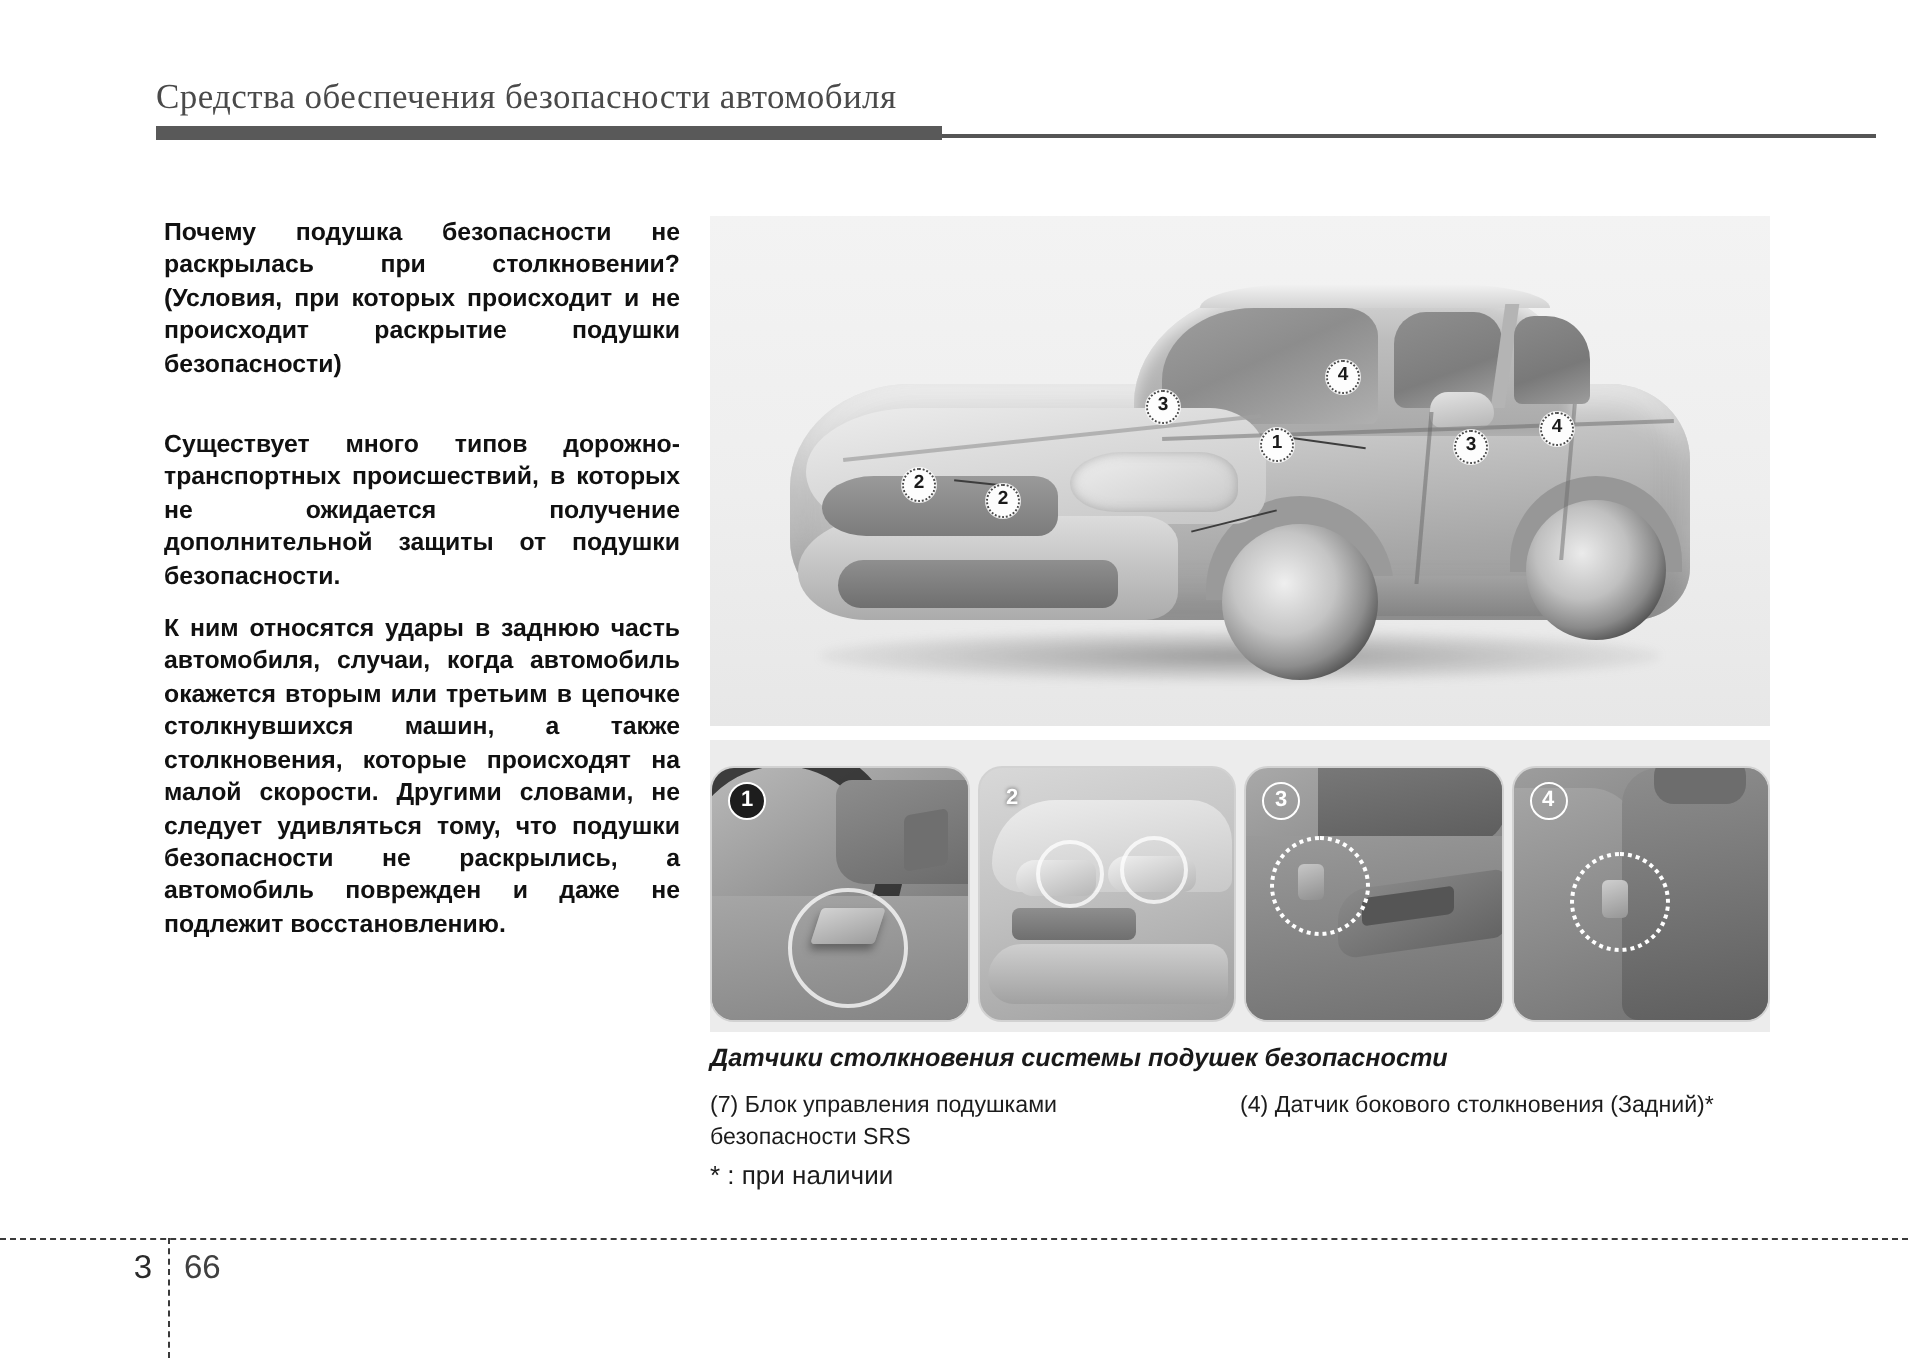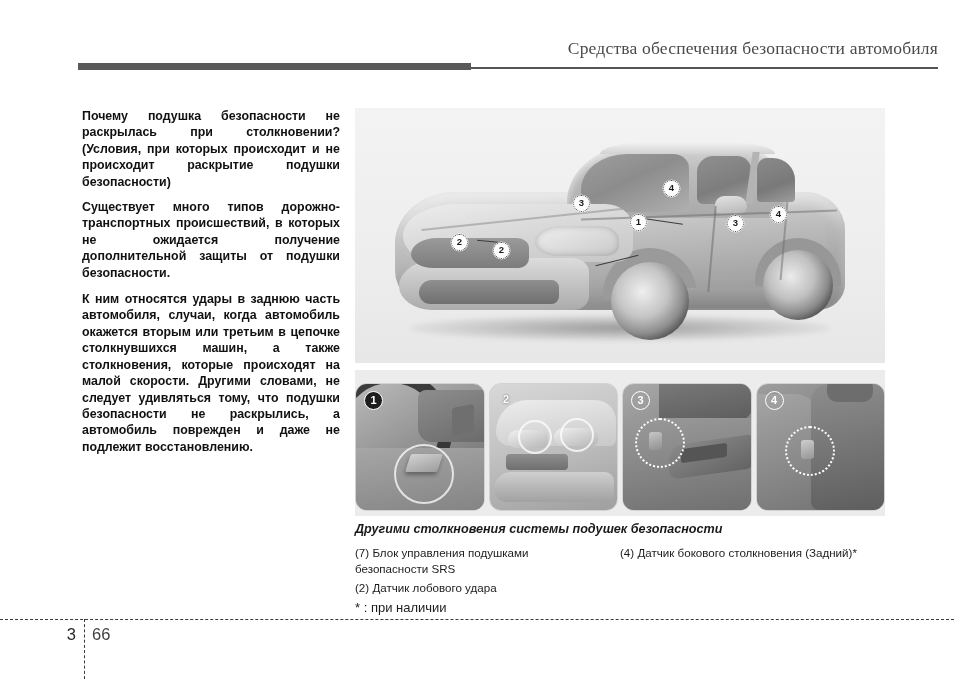--- a/index.html
+++ b/index.html
@@ -16,21 +16,20 @@
     overflow: hidden;
   }
 
   
   .page-header {
     position: absolute;
     left: 78px;
     top: 38px;
     width: 860px;
     height: 34px;
-    text-align: right;
   }
   .page-header .title {
     font-family: "Liberation Serif", serif;
     font-size: 17.5px;
     color: #4a4a4a;
     letter-spacing: 0.2px;
     white-space: nowrap;
   }
   .header-rule {
     position: absolute;
@@ -72,21 +71,21 @@
     text-align-last: left;
     color: #111;
     letter-spacing: 0px;
     -webkit-hyphens: none;
     hyphens: none;
   }
   .left-col p.justify-all {
     text-align: justify;
   }
   .left-col p.heading {
-    margin-bottom: 9px;
+    margin-bottom: 24px;
   }
 
   
   .figure-col {
     position: absolute;
     left: 355px;
     top: 108px;
     width: 530px;
   }
 
@@ -672,27 +671,26 @@
       <div class="seatback"></div>
       <div class="headrest"></div>
       <div class="sensor"></div>
       <div class="highlight-ring" style="left:28px; top:42px; width:46px; height:46px;"></div>
       <div class="badge ring">4</div>
     </div>
 
   </div>
 
 
-  <div class="fig-caption">Другими столкновения системы подушек безопасности</div>
+  <div class="fig-caption">Датчики столкновения системы подушек безопасности</div>
 
   <div class="legend">
     <div class="legend-col">
       <div class="legend-item">(7) Блок управления подушками
       безопасности SRS</div>
-      <div class="legend-item">(2) Датчик лобового удара</div>
       <div class="legend-note">* : при наличии</div>
     </div>
     <div class="legend-col">
       <div class="legend-item">(4) Датчик бокового столкновения (Задний)*</div>
     </div>
   </div>
 
 </div>
 
 <div class="footer-rule"></div>

